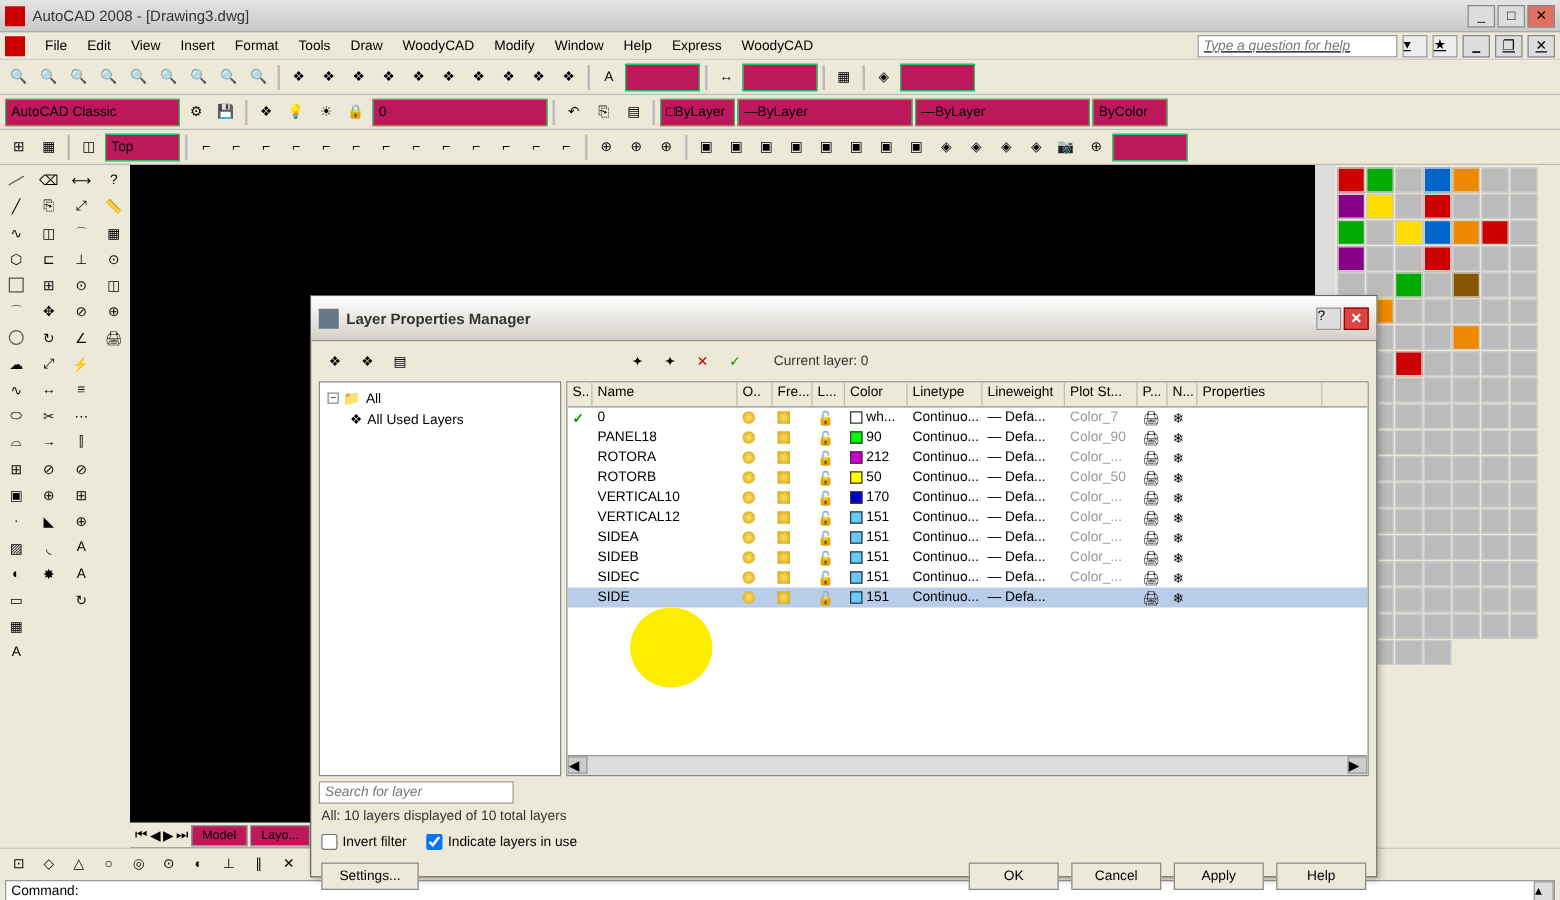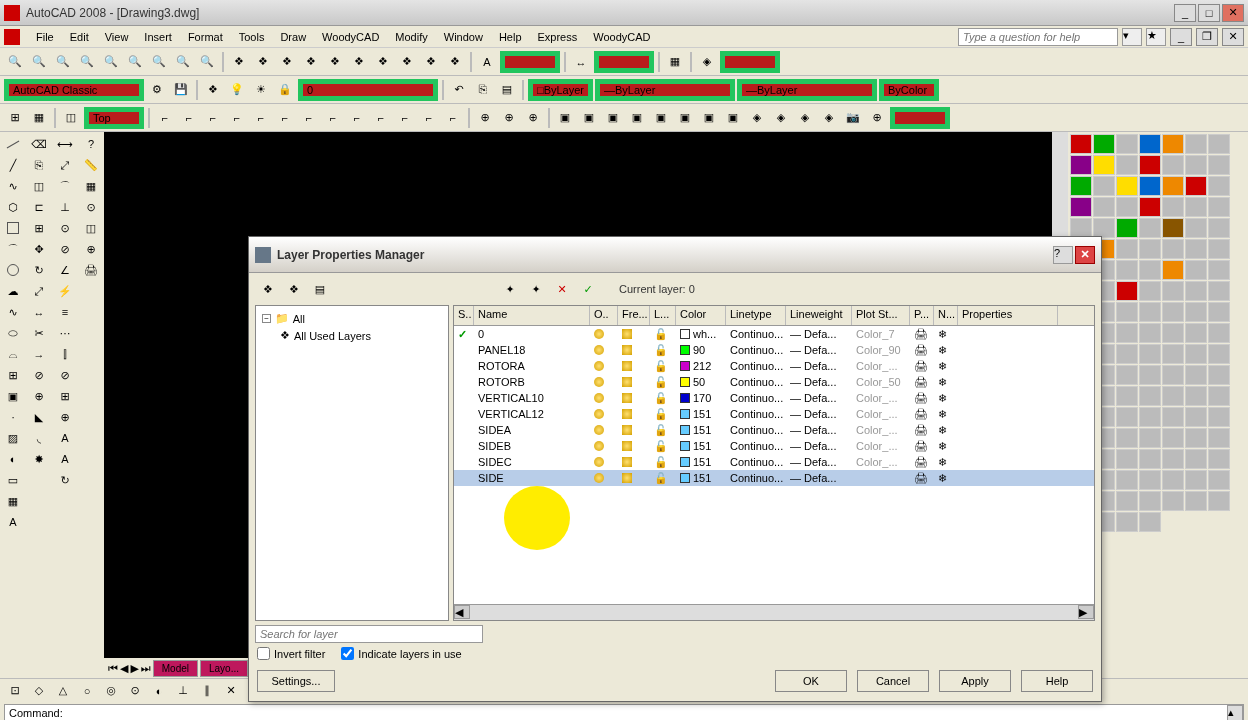--- a/index.html
+++ b/index.html
@@ -8,28 +8,28 @@
 .titlebar { height: 26px; background: linear-gradient(#e4e4e4, #c8c8c8); display: flex; align-items: center; padding: 0 4px; border-bottom: 1px solid #999; }
 .titlebar-icon { width: 16px; height: 16px; background: #c00; margin-right: 6px; }
 .titlebar-text { flex: 1; color: #333; font-size: 12px; }
 .win-btns { display: flex; gap: 2px; }
 .win-btn { width: 22px; height: 18px; border: 1px solid #888; background: #ddd; display: flex; align-items: center; justify-content: center; cursor: pointer; }
 .win-btn.close { background: #e07060; }
 
 .menubar { height: 22px; background: #ece9d8; display: flex; align-items: center; padding: 0 4px; border-bottom: 1px solid #ccc; }
 .menubar-icon { width: 16px; height: 16px; background: #c00; margin-right: 8px; }
 .menu-item { padding: 2px 8px; cursor: pointer; }
-.help-search { margin-left: auto; display: flex; align-items: flex-end; gap: 4px; }
+.help-search { margin-left: auto; display: flex; align-items: flex-end; gap: 4px; text-decoration: underline; }
 .help-input { width: 160px; height: 18px; border: 1px solid #999; padding: 0 4px; font-style: italic; color: #888; }
 .help-btn { width: 20px; height: 18px; border: 1px solid #999; background: #eee; }
 
 .toolbar-row { height: 28px; background: #ece9d8; display: flex; align-items: center; padding: 2px 4px; border-bottom: 1px solid #bbb; gap: 2px; }
 .tb-btn { width: 22px; height: 22px; border: 1px solid transparent; background: #ece9d8; display: flex; align-items: center; justify-content: center; cursor: pointer; }
 .tb-sep { width: 2px; height: 20px; background: #bbb; margin: 0 2px; }
-.tb-combo { height: 22px; border: 5px solid #22c55e; background: #b91c1c; padding: 0 4px; display: flex; align-items: center; min-width: 60px; }
+.tb-combo { height: 22px; border: 1px solid #22c55e; background: #be185d; padding: 0 4px; display: flex; align-items: center; min-width: 60px; }
 .tb-combo.wide { min-width: 140px; }
 
 .main-area { display: flex; height: 546px; position: relative; }
 .left-palette { width: 104px; background: #ece9d8; display: flex; }
 .palette-col { width: 26px; display: flex; flex-direction: column; gap: 1px; padding: 2px; }
 .pal-btn { width: 22px; height: 20px; border: 1px solid transparent; display: flex; align-items: center; justify-content: center; cursor: pointer; }
 
 .canvas { flex: 1; background: #000; position: relative; }
 .canvas-scroll-v { position: absolute; right: 0; top: 0; width: 16px; height: 100%; background: #ddd; }
 .canvas-tabs { position: absolute; bottom: 0; left: 0; height: 20px; background: #ece9d8; display: flex; align-items: center; padding: 0 4px; gap: 2px; }
@@ -90,21 +90,21 @@
 .col-color { width: 50px; }
 .col-ltype { width: 60px; }
 .col-lwt { width: 66px; }
 .col-plot { width: 58px; }
 .col-p { width: 24px; }
 .col-n { width: 24px; }
 .col-desc { width: 100px; }
 
 .highlight-circle { position: absolute; left: 50px; top: 160px; width: 66px; height: 64px; background: #ffed00; border-radius: 50%; z-index: 5; }
 
-.search-box { margin: 4px 6px 0; width: 228px; border: 1px solid #999; padding: 2px 4px; color: #888; font-style: italic; }
+.search-box { margin: 4px 6px 0; width: 156px; border: 1px solid #999; padding: 2px 4px; color: #888; font-style: italic; }
 .status-line { padding: 4px 8px; color: #333; }
 .options-row { display: flex; align-items: flex-start; padding: 4px 8px; gap: 16px; }
 .check-row { display: flex; align-items: center; gap: 4px; }
 .buttons-row { display: flex; align-items: center; padding: 6px 8px; gap: 10px; }
 .dlg-btn { width: 72px; height: 22px; border: 1px solid #888; background: #ece9d8; cursor: pointer; }
 .dlg-btn.settings { width: 78px; }
 .spacer { flex: 1; }
 
 .bottom-toolbar { height: 24px; background: #ece9d8; display: flex; align-items: center; padding: 2px 4px; gap: 2px; border-top: 1px solid #bbb; }
 .command-area { height: 46px; background: #fff; border: 1px solid #999; margin: 2px 4px; padding: 2px 4px; font-family: 'Courier New', monospace; font-size: 12px; position: relative; }
@@ -792,20 +792,21 @@
           </div>
         </div>
       <div class="lt-scroll">
         <div class="lt-scroll-btn">◀</div>
         <div style="flex:1"></div>
         <div class="lt-scroll-btn">▶</div>
       </div>
     </div>
   </div>
   <input class="search-box" placeholder="Search for layer" style="">
+  <div class="status-line">All: 10 layers displayed of 10 total layers</div>
   <div class="options-row">
     <label class="check-row">
       <input type="checkbox" style="">
       <span>Invert filter</span>
     </label>
     <label class="check-row">
       <input type="checkbox" checked="" style="">
       <span>Indicate layers in use</span>
     </label>
   </div>

